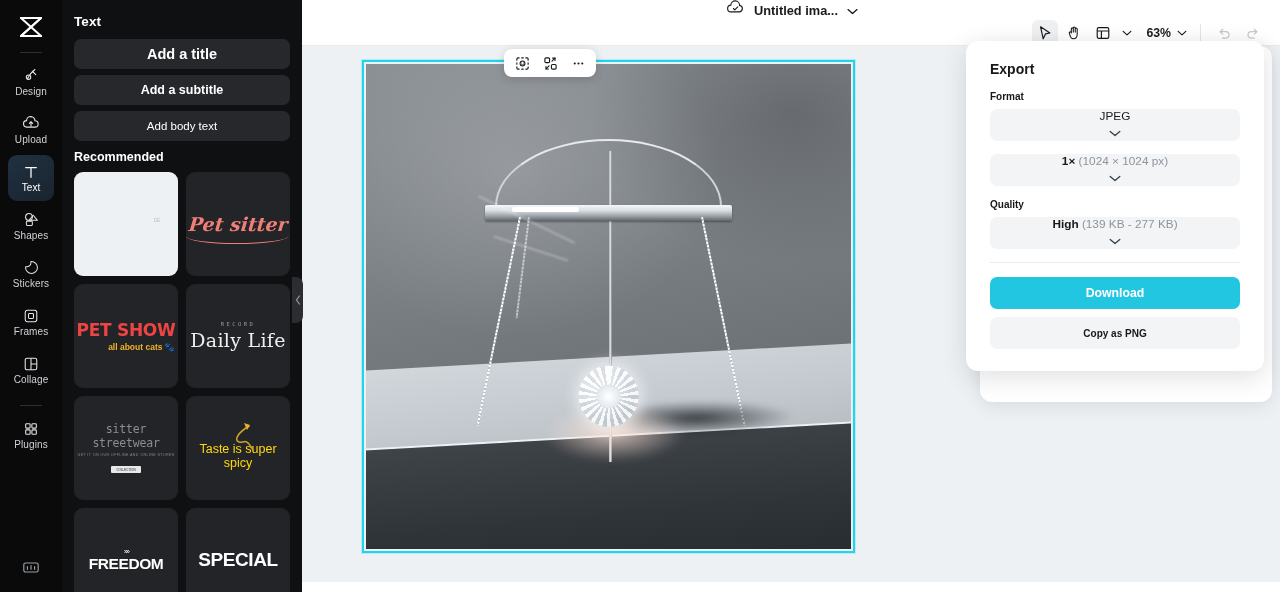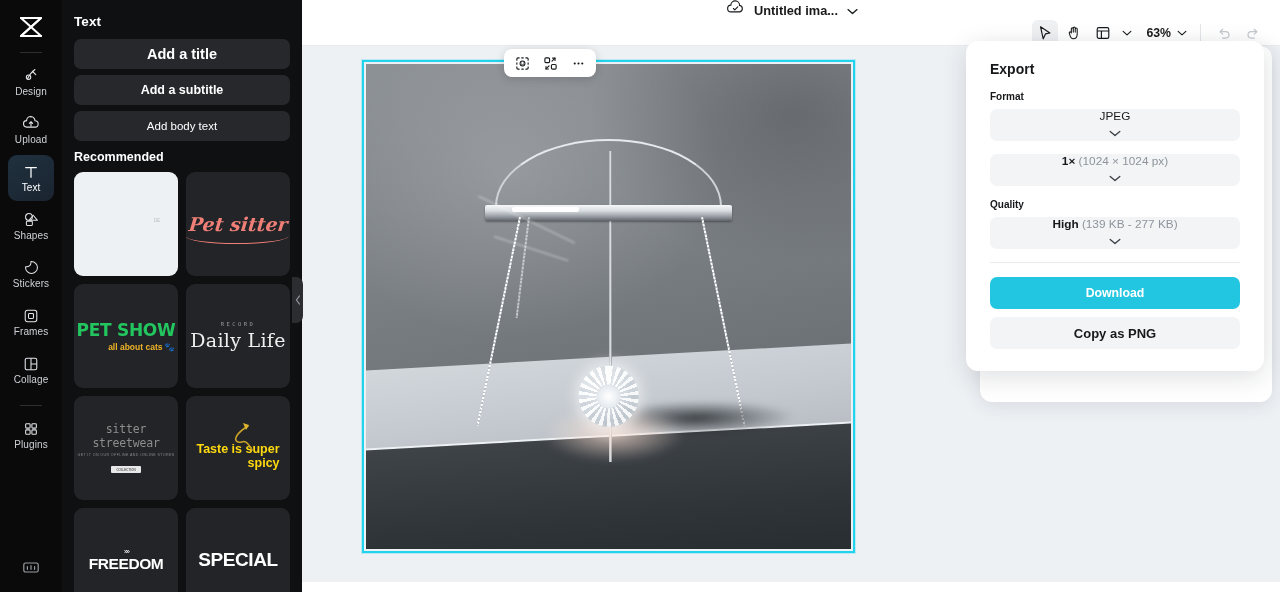--- a/index.html
+++ b/index.html
@@ -54,31 +54,31 @@
   }
   .panel-scroll { height: 512px; overflow: hidden; }
 
   
   .c-feelings { text-align:center; }
   .c-feelings .main { font-size: 24px; color:#fff; letter-spacing:-0.5px; font-family:"Liberation Sans Mono", monospace; font-weight:400;}
   .c-feelings .sub { font-size:4.5px; color:#bbb; position:absolute; right:18px; top:44%;}
   .c-pet { font-family:"DejaVu Serif", serif; font-style:italic; font-weight:700; font-size:19px; color:#ef7f77; transform:skewX(-6deg); position:relative;}
   .c-pet .swoosh { position:absolute; left:-2px; right:-2px; bottom:-9px; height:8px; border-bottom:1.6px solid #ef7f77; border-radius:0 0 50% 50%/0 0 100% 100%;}
   .c-show { text-align:center; }
-  .c-show .m { font-size:17px; font-weight:700; color:#22c55e; font-family:"DejaVu Sans", sans-serif; letter-spacing:-.3px;}
+  .c-show .m { font-size:17px; font-weight:700; color:#ef4444; font-family:"DejaVu Sans", sans-serif; letter-spacing:-.3px;}
   .c-show .s { font-size:8.5px; font-weight:700; color:#f0b429; margin-top:2px;text-align:right; }
   .c-daily { text-align:center; }
   .c-daily .r { font-size:5.5px; color:#9a9a9a; letter-spacing:2.4px; font-family:"Liberation Sans Mono", monospace;}
   .c-daily .d { font-size:19px; color:#efefef; font-family:"DejaVu Serif", serif; letter-spacing:.3px; margin-top:2px;}
   .c-fash { text-align:center; }
   .c-fash .m { font-size:11.5px; color:#8d8d8d; font-family:"Liberation Sans Mono", monospace; letter-spacing:-.2px;}
   .c-fash .s { font-size:3.6px; color:#8a8a8a; letter-spacing:.4px; margin-top:3px;}
   .c-fash .badge { display:inline-block; margin-top:3px; background:#e8e8e8; color:#222; font-size:3px; padding:1.5px 5px; border-radius:1px;}
   .c-spicy { text-align:center; position:relative; padding-top:16px;}
-  .c-spicy .m { font-size:12.5px; font-weight:700; color:#ffd90f; line-height:14px;text-align:right; }
+  .c-spicy .m { font-size:12.5px; font-weight:400; color:#ffd90f; line-height:14px; }
   .c-spicy .arrow { position:absolute; top:-6px; left:50%; width:46px; height:34px; }
   .c-free { text-align:center; }
   .c-free .chev { font-size:7px; color:#fff; letter-spacing:-2px; }
   .c-free .m { font-size:15.5px; font-weight:700; color:#fff; letter-spacing:-.4px;}
   .c-special { font-size:19px; font-weight:700; color:#fff; letter-spacing:-.4px; }
 
   .collapse-handle {
     position:absolute; left:292px; top:277px; width:11px; height:46px;
     background:#2b2d31; border-radius:0 7px 7px 0; z-index:6;
     display:flex; align-items:center; justify-content:center; cursor:pointer;
@@ -207,21 +207,21 @@
   }
   .exp-select .v { font-size:11.8px; color:#16181a; }
   .exp-select .v b { font-weight:700; }
   .exp-select .v .muted { color:#8d949b; font-weight:400; }
   .exp-rule { height:1px; background:#e9ecef; margin: 4px 0 14px; }
   .btn-primary {
     height:32px; background:#23c6e0; border-radius:7px; color:#fff; font-size:12.3px; font-weight:700;
     display:flex; align-items:center; justify-content:center; cursor:pointer; margin-bottom:8px;
   }
   .btn-secondary {
-    height:32px; background:#f2f4f6; border-radius:7px; color:#16181a; font-size:13px; font-weight:700;
+    height:32px; background:#f2f4f6; border-radius:7px; color:#16181a; font-size:10px; font-weight:700;
     display:flex; align-items:center; justify-content:center; cursor:pointer;
   }
   .bottom-strip { position:absolute; left:0; right:0; bottom:0; height:10px; background:#fff; z-index:3;}
 </style>
 </head>
 <body>
 
 <div class="app">
 
   <div class="rail">

